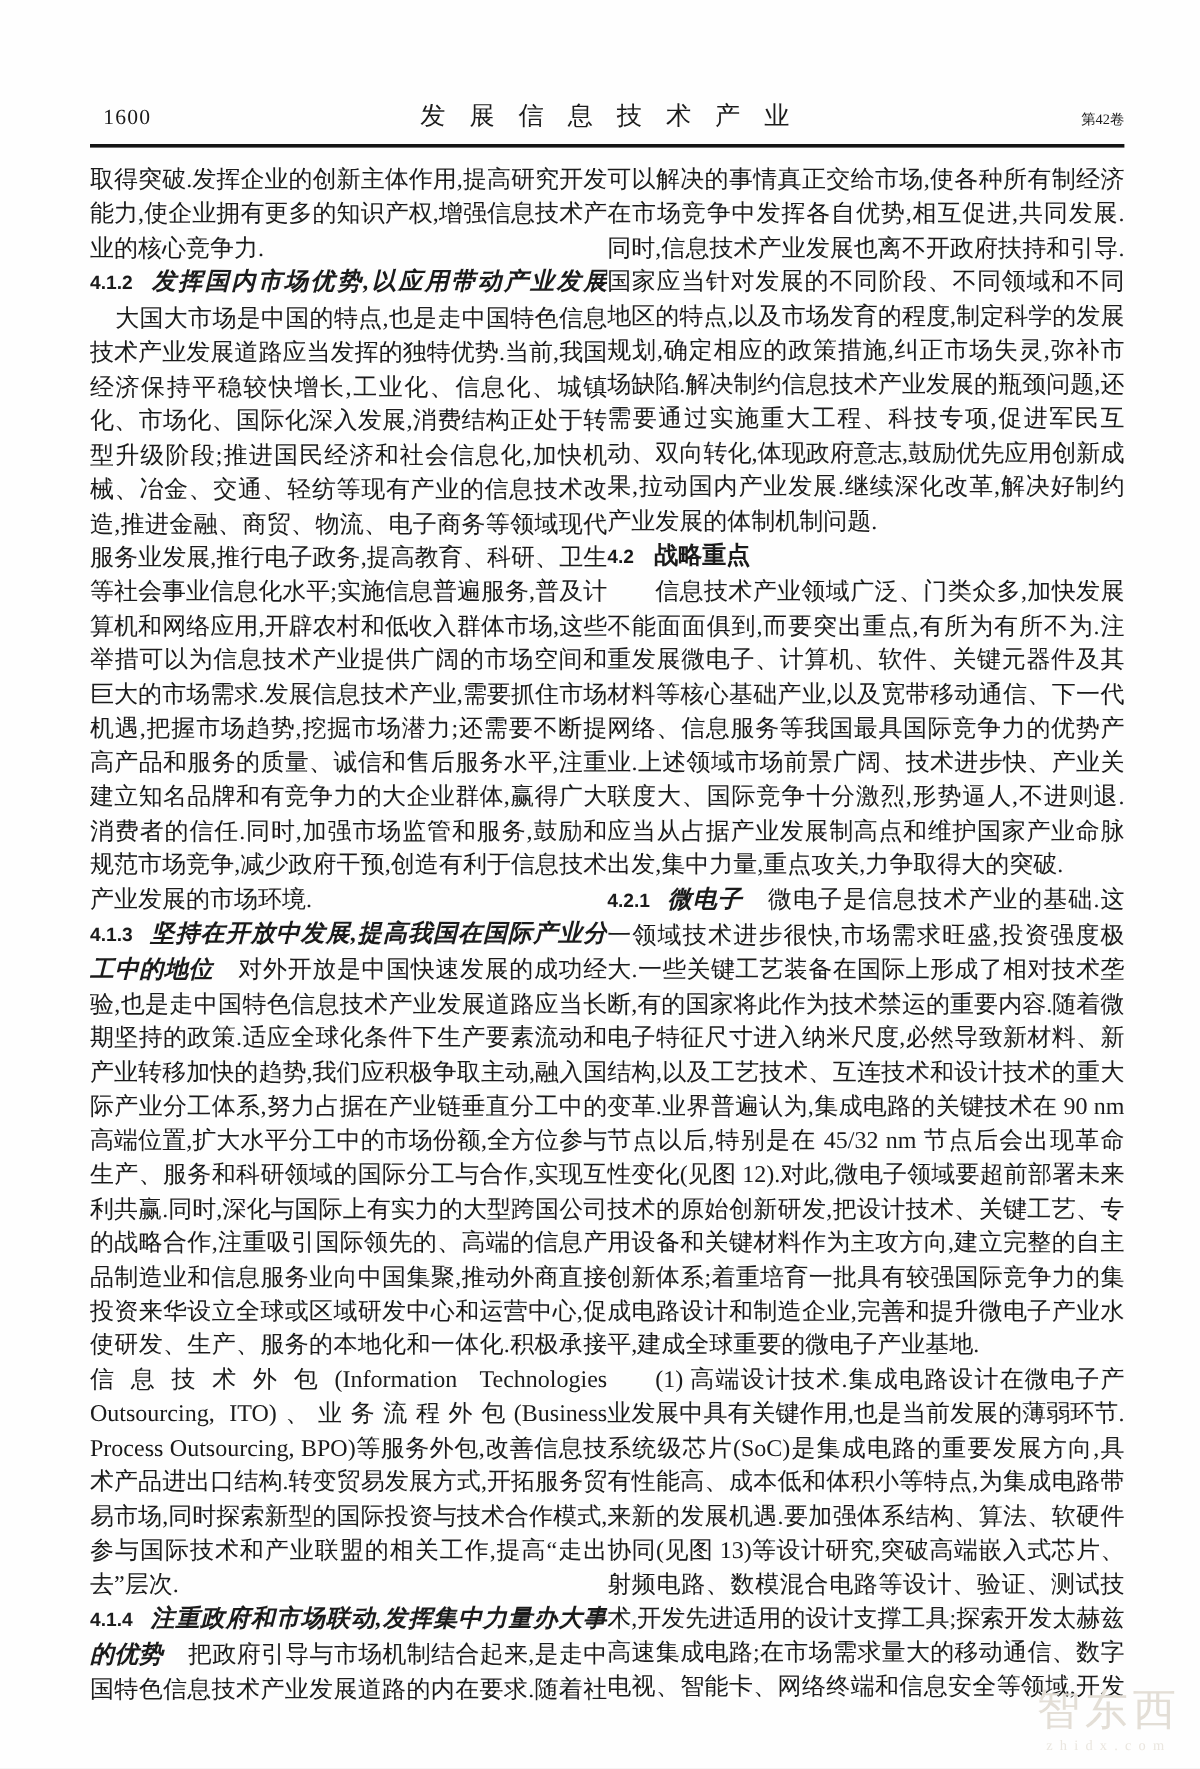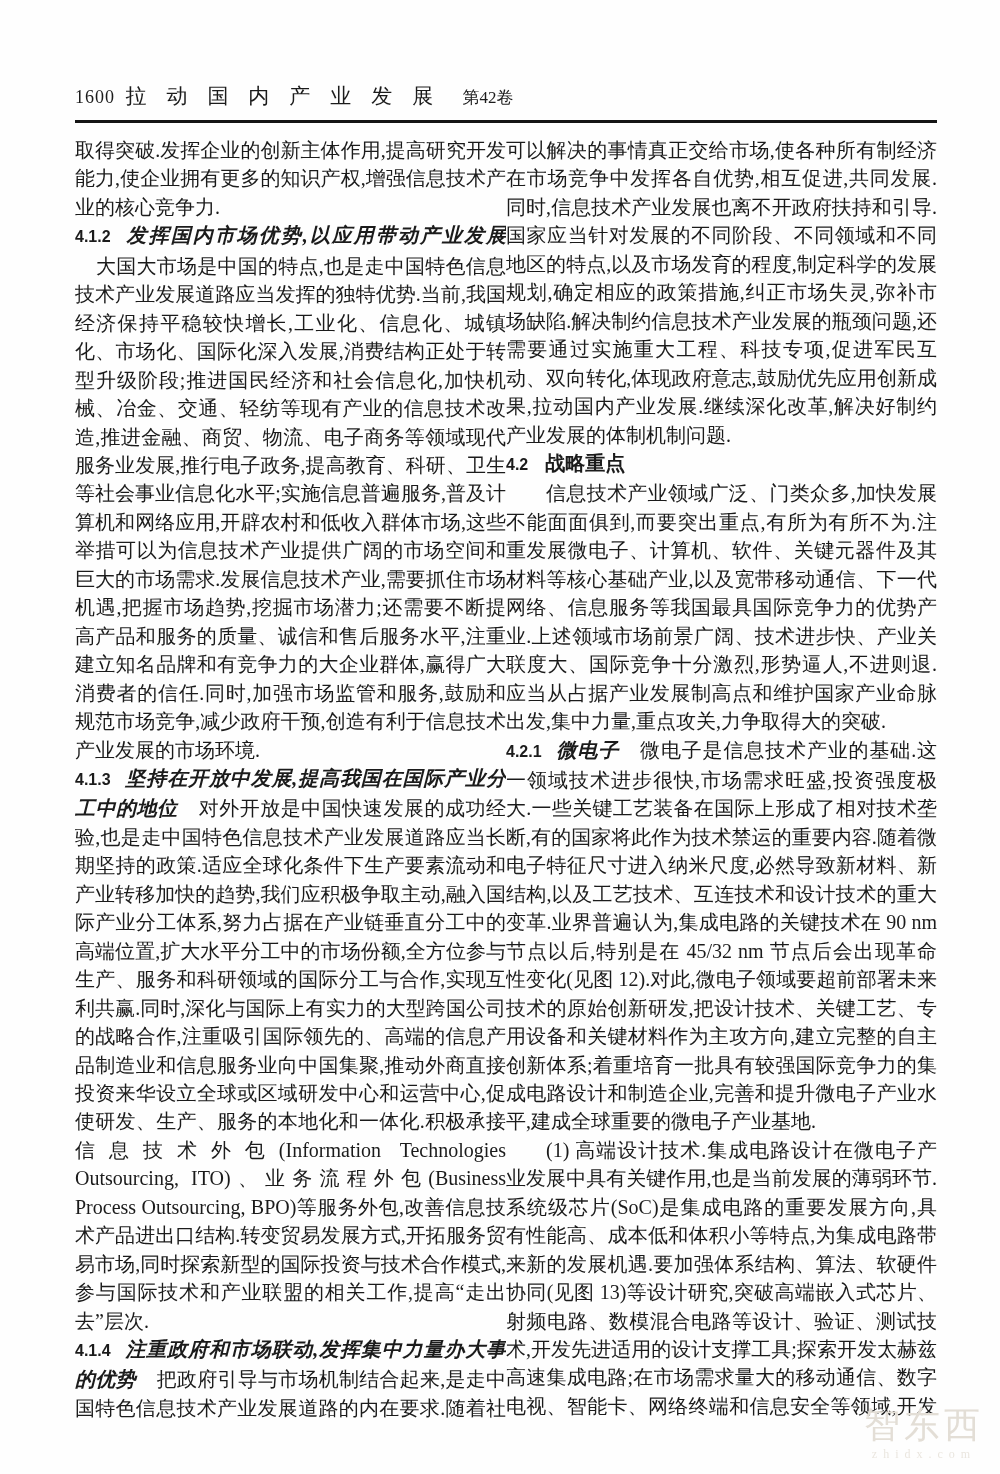--- a/index.html
+++ b/index.html
@@ -7,29 +7,29 @@
     position:relative;
     width:1000px;height:1474px;
     margin:0 auto;
     background:#fefefe;
     color:#1b1b1b;
     font-family:"Liberation Serif","DejaVu Serif",serif;
     overflow:hidden;
   }
   
   .header{
-    position:absolute;top:82px;left:75px;right:63px;
-    display:flex;justify-content:flex-start;align-items:baseline;
+    position:absolute;top:82px;left:86px;right:63px;
+    display:flex;justify-content:space-between;align-items:baseline;
   }
   .page-number{font-size:18px;letter-spacing:1px;}
   .journal-title{
     font-size:21px;letter-spacing:0.95em;text-indent:0.95em;
     white-space:nowrap;transform:translateX(-0.45em);
   }
-  .volume-label{font-size:17px;}
+  .volume-label{font-size:12px;}
   .header-rule{
     position:absolute;top:120px;left:75px;right:63px;
     border-top:3px solid #141414;
   }
   
   .columns{
     position:absolute;top:136px;left:75px;right:63px;bottom:56px;
     display:flex;
   }
   .col{
@@ -65,21 +65,21 @@
     color:#eae6df;
   }
 </style>
 </head>
 <body>
 
 <div class="page">
 
   <div class="header">
     <span class="page-number">1600</span>
-    <span class="journal-title">拉动国内产业发展</span>
+    <span class="journal-title">发展信息技术产业</span>
     <span class="volume-label">第42卷</span>
   </div>
   <div class="header-rule"></div>
 
   <div class="columns">
 
     <section class="col">
       <p class="para">取得突破.发挥企业的创新主体作用,提高研究开发能力,使企业拥有更多的知识产权,增强信息技术产业的核心竞争力.</p>
       <p class="para">
         <span class="sec-num">4.1.2</span><span class="sec-title">发挥国内市场优势,以应用带动产业发展</span><span class="sec-body">大国大市场是中国的特点,也是走中国特色信息技术产业发展道路应当发挥的独特优势.当前,我国经济保持平稳较快增长,工业化、信息化、城镇化、市场化、国际化深入发展,消费结构正处于转型升级阶段;推进国民经济和社会信息化,加快机械、冶金、交通、轻纺等现有产业的信息技术改造,推进金融、商贸、物流、电子商务等领域现代服务业发展,推行电子政务,提高教育、科研、卫生等社会事业信息化水平;实施信息普遍服务,普及计算机和网络应用,开辟农村和低收入群体市场,这些举措可以为信息技术产业提供广阔的市场空间和巨大的市场需求.发展信息技术产业,需要抓住市场机遇,把握市场趋势,挖掘市场潜力;还需要不断提高产品和服务的质量、诚信和售后服务水平,注重建立知名品牌和有竞争力的大企业群体,赢得广大消费者的信任.同时,加强市场监管和服务,鼓励和规范市场竞争,减少政府干预,创造有利于信息技术产业发展的市场环境.</span>

